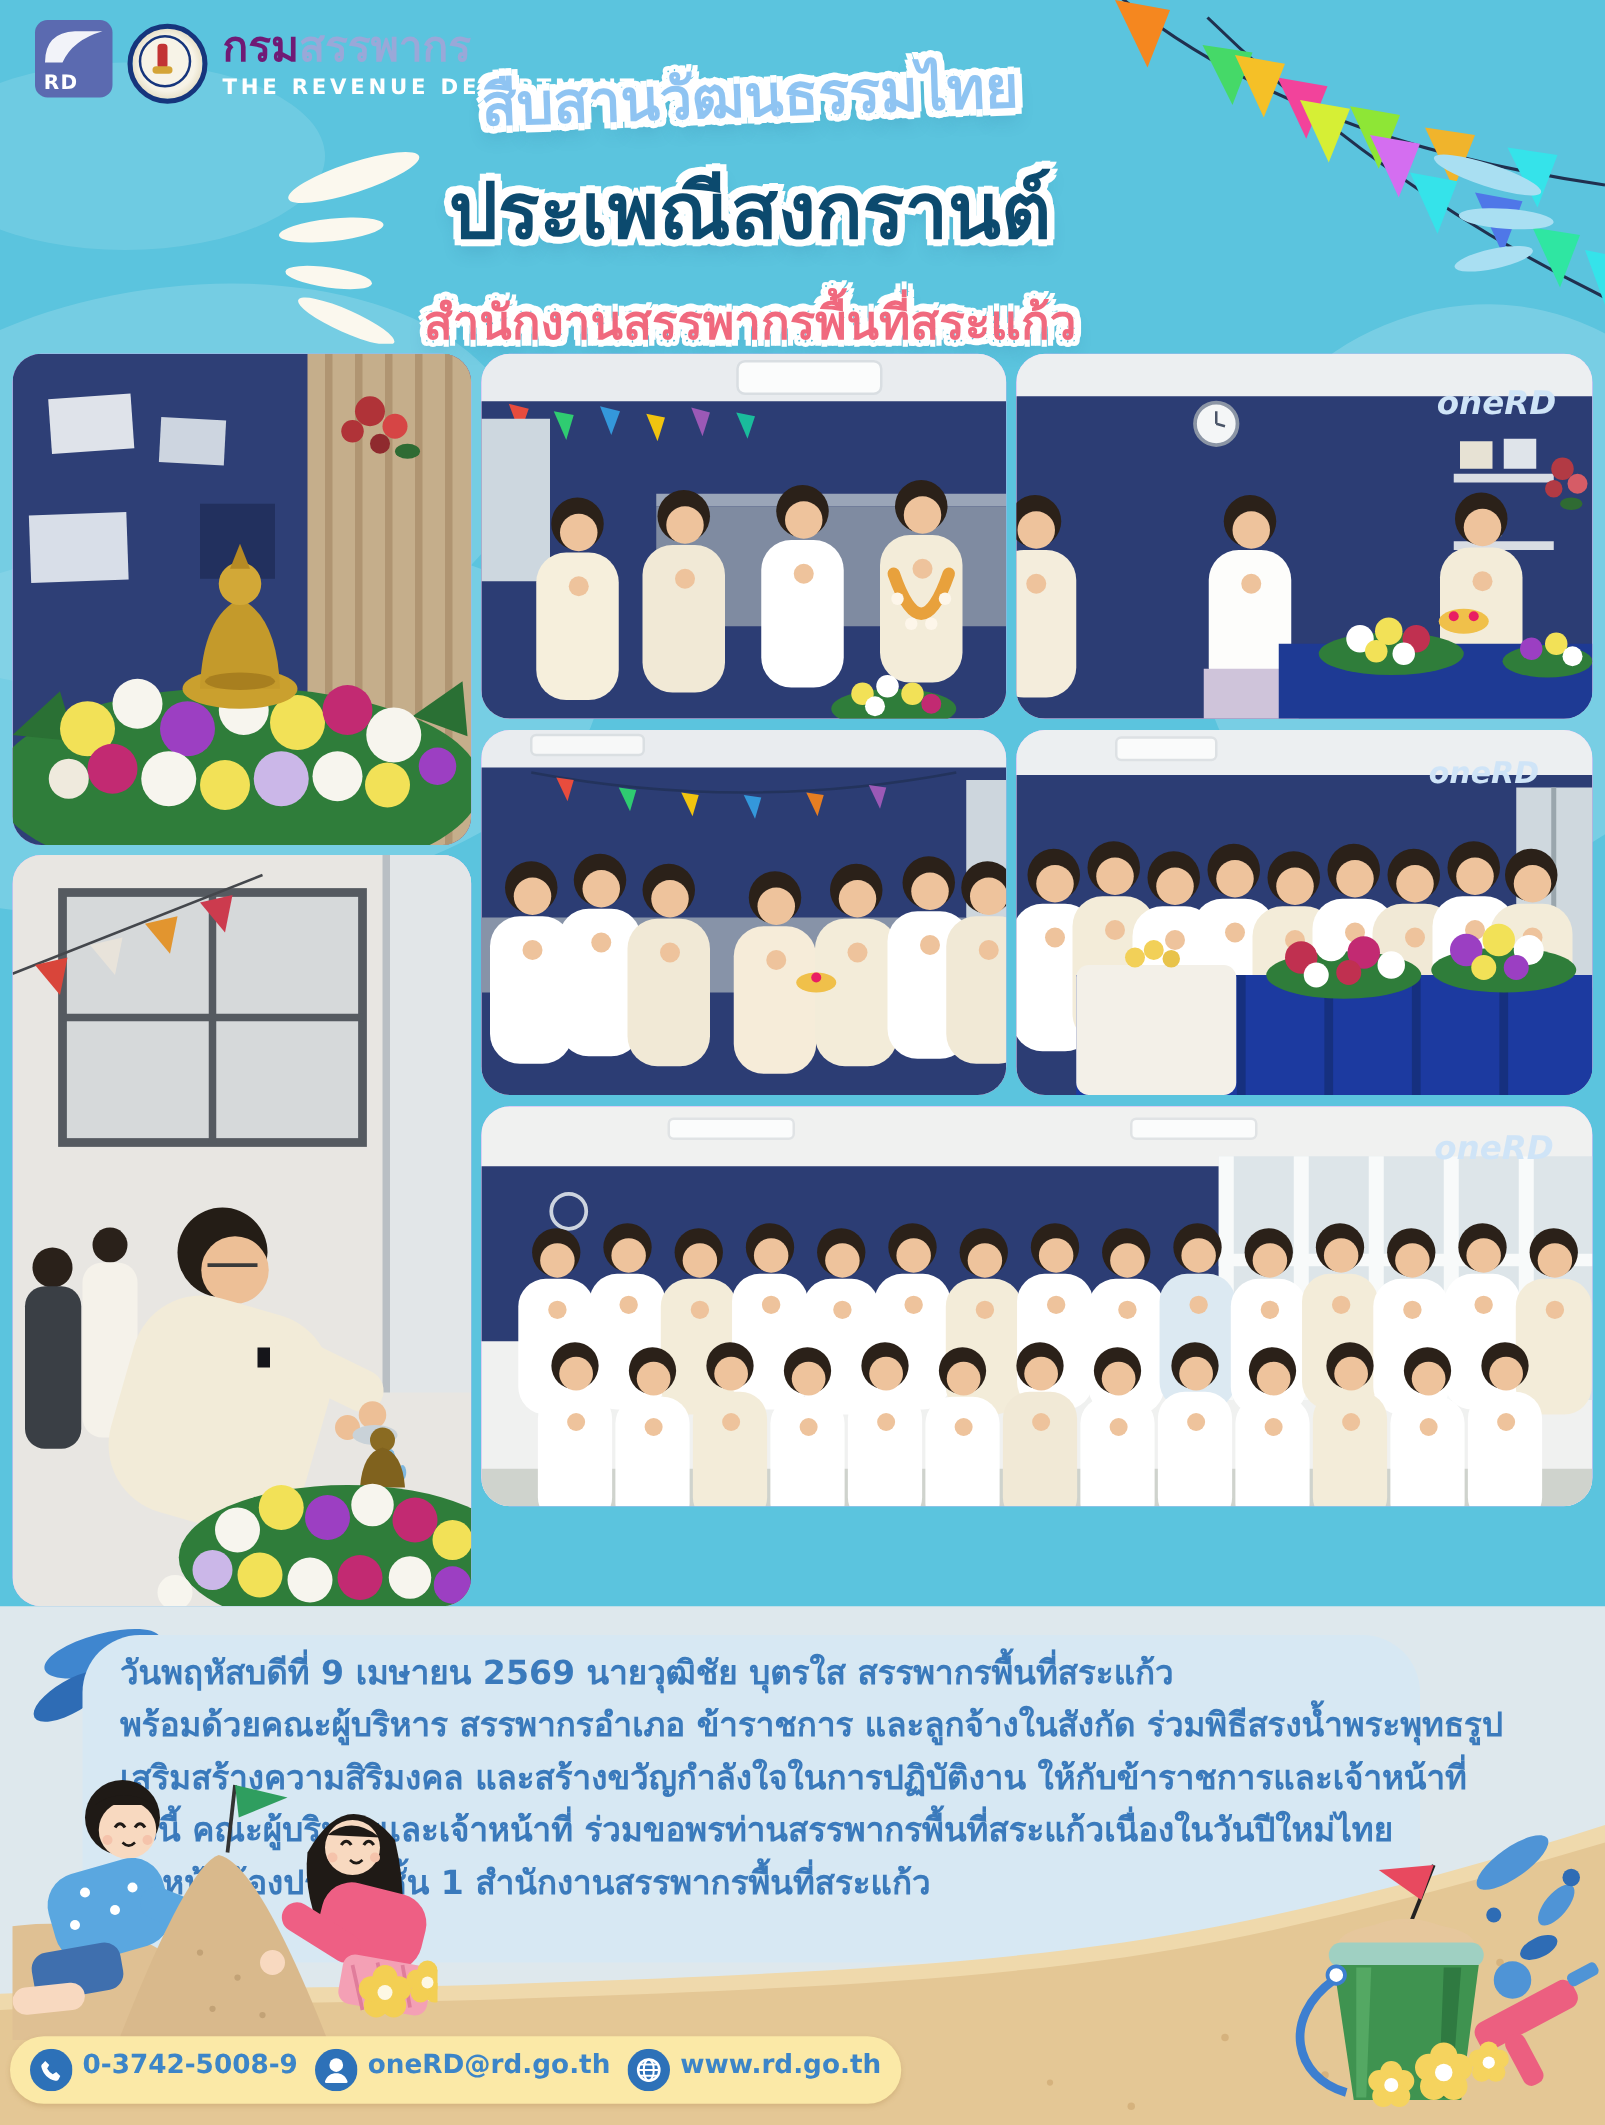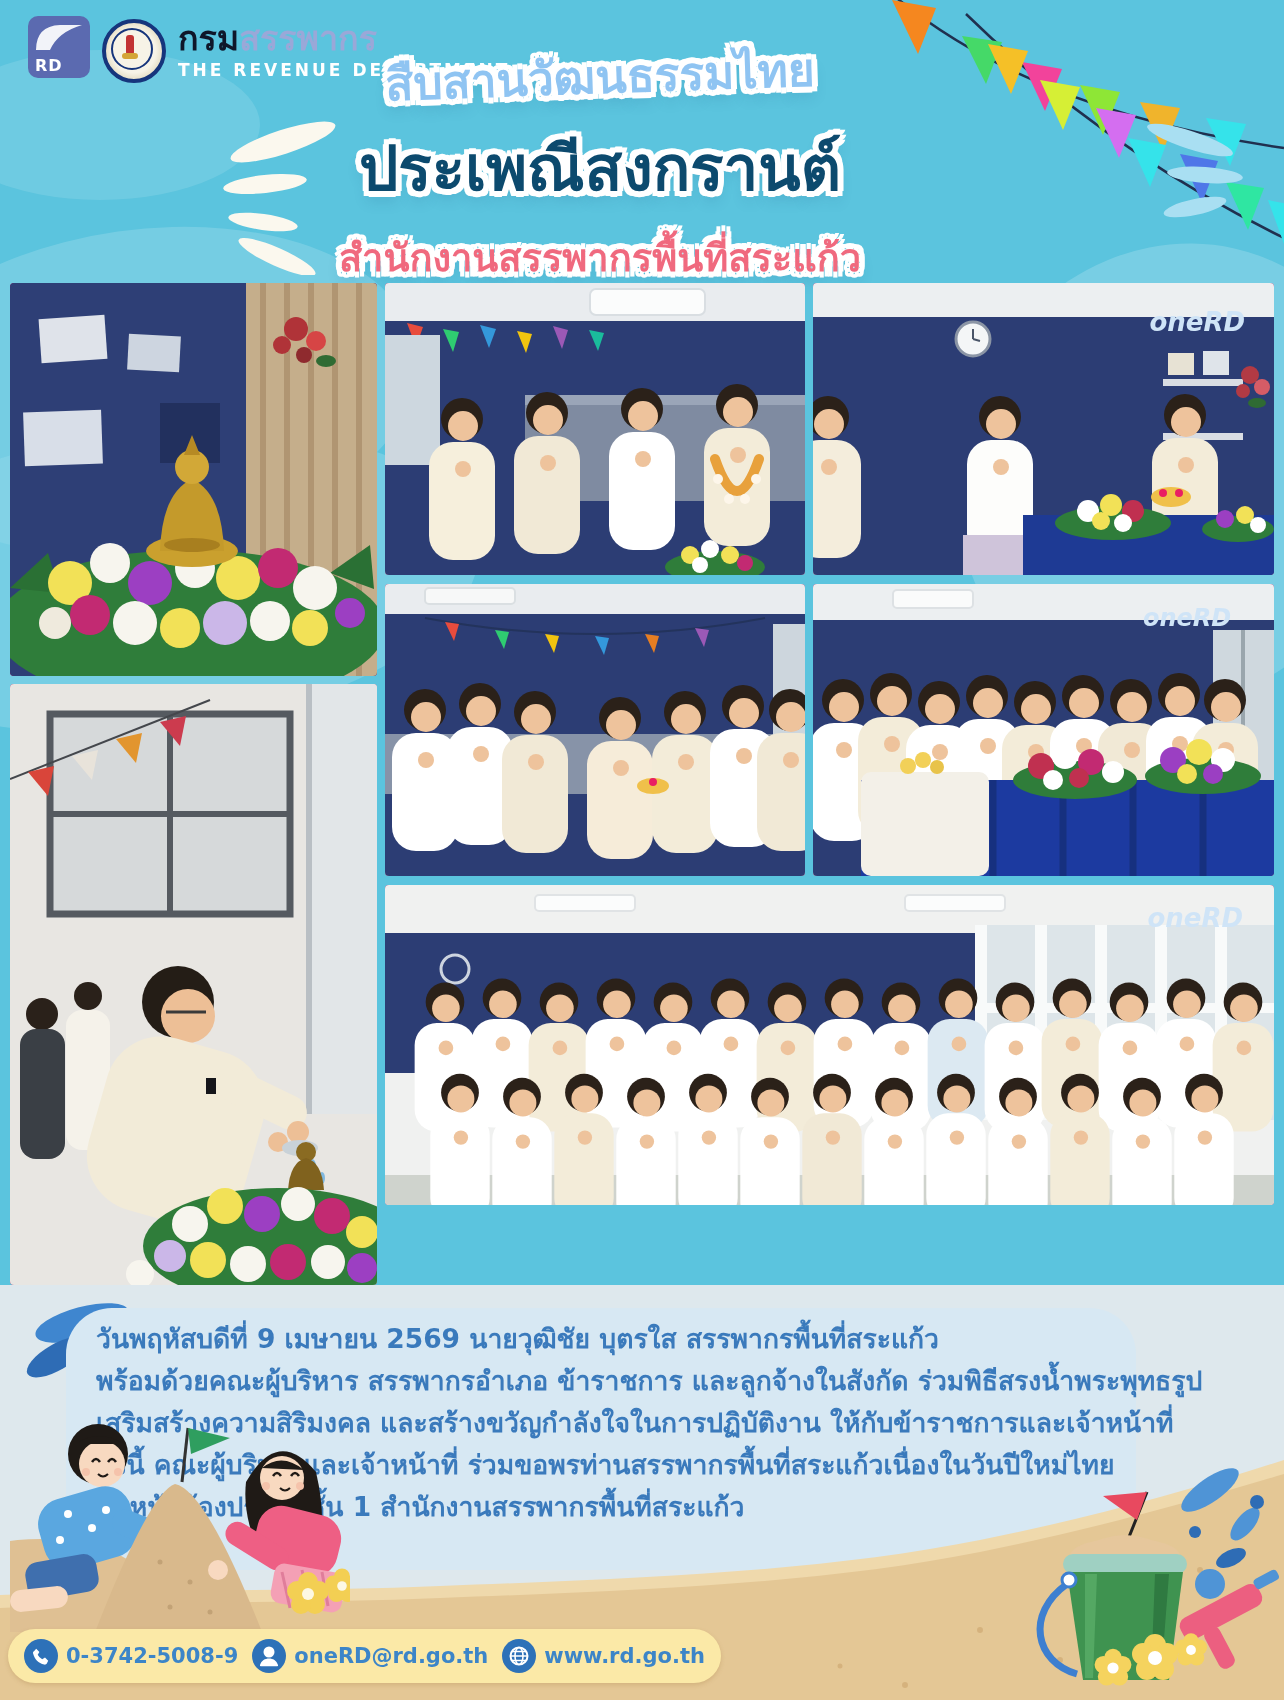--- a/index.html
+++ b/index.html
@@ -18,47 +18,47 @@
   .brand{left:28px;top:16px;display:flex;align-items:flex-start;gap:12px;}
   .rd-logo{width:62px;height:62px;background:#5b6ab0;border-radius:10px;position:relative;overflow:hidden;}
   .rd-logo .swoosh{position:absolute;left:6px;top:6px;width:50px;height:30px;}
   .rd-logo .rd-text{position:absolute;left:7px;bottom:3px;color:#fff;font-weight:bold;font-size:16px;letter-spacing:1px;}
   .seal{width:56px;height:56px;border-radius:50%;background:radial-gradient(#f7f3e7 55%,#e9e2cc 70%);border:4px solid #16357c;position:relative;margin-top:3px;}
   .seal .inner{position:absolute;left:5px;top:5px;width:38px;height:38px;border-radius:50%;border:2px solid #16357c;}
   .seal .core{position:absolute;left:20px;top:12px;width:8px;height:20px;background:#c23334;border-radius:3px;}
   .seal .core2{position:absolute;left:16px;top:30px;width:16px;height:6px;background:#d4a437;border-radius:3px;}
   .brand-names{display:flex;flex-direction:column;margin-top:4px;}
   .brand-thai{font-size:34px;font-weight:bold;line-height:36px;}
-  .brand-thai .p1{color:#0f172a;}
+  .brand-thai .p1{color:#701a75;}
   .brand-thai .p2{color:#9aa8d8;text-align:right;}
   .brand-eng{font-size:17px;color:#ffffff;letter-spacing:3px;margin-top:4px;font-weight:bold;}
 
   
   .title-block{left:200px;top:40px;width:800px;text-align:center;}
   .t-outline{text-shadow:-5px -5px 0 #fff,5px -5px 0 #fff,-5px 5px 0 #fff,5px 5px 0 #fff,
     -6px 0 0 #fff,6px 0 0 #fff,0 -6px 0 #fff,0 6px 0 #fff,0 9px 14px rgba(30,90,140,.25);}
   .title-l1{font-size:46px;font-weight:bold;color:#8fc4f2;transform:rotate(-2deg);}
   .title-l2{font-size:62px;font-weight:bold;color:#0c4a6e;margin-top:6px;}
   .title-l3{font-size:38px;font-weight:bold;color:#f0697e;margin-top:10px;}
 
   
-  .photo{position:absolute;border-radius:4px;overflow:hidden;background:#be185d;}
+  .photo{position:absolute;border-radius:23px;overflow:hidden;background:#f0abfc;}
   .photo svg{display:block;width:100%;height:100%;}
   .wm{font-style:italic;font-weight:bold;fill:#cfe4f7;}
 
   
   .lower-band{left:0;top:1285px;width:1284px;height:415px;background:#dee8ed;}
   .text-box{left:66px;top:1308px;width:1070px;height:262px;border-radius:46px;background:#d7e8f3;}
   .body-text{left:96px;top:1318px;width:1014px;}
   .body-line{font-size:26.5px;line-height:42px;font-weight:bold;color:#3a7abc;white-space:nowrap;}
 
   
   .footer-bar{left:8px;top:1629px;height:54px;background:#fbe9a7;border-radius:27px;
     display:inline-flex;align-items:center;gap:14px;padding:0 16px;box-shadow:0 2px 4px rgba(160,120,60,.25);}
-  .contact{display:flex;align-items:center;gap:8px;}
+  .contact{display:flex;align-items:flex-start;gap:8px;}
   .ctext{font-size:21px;font-weight:bold;color:#3c85c8;white-space:nowrap;}
   .cicon{width:34px;height:34px;display:block;}
 </style>
 </head>
 <body>
 
 <svg width="0" height="0" style="position:absolute">
   <defs>
     <g id="person">
       <circle cx="0" cy="-36" r="21" fill="#2b2119"></circle>

